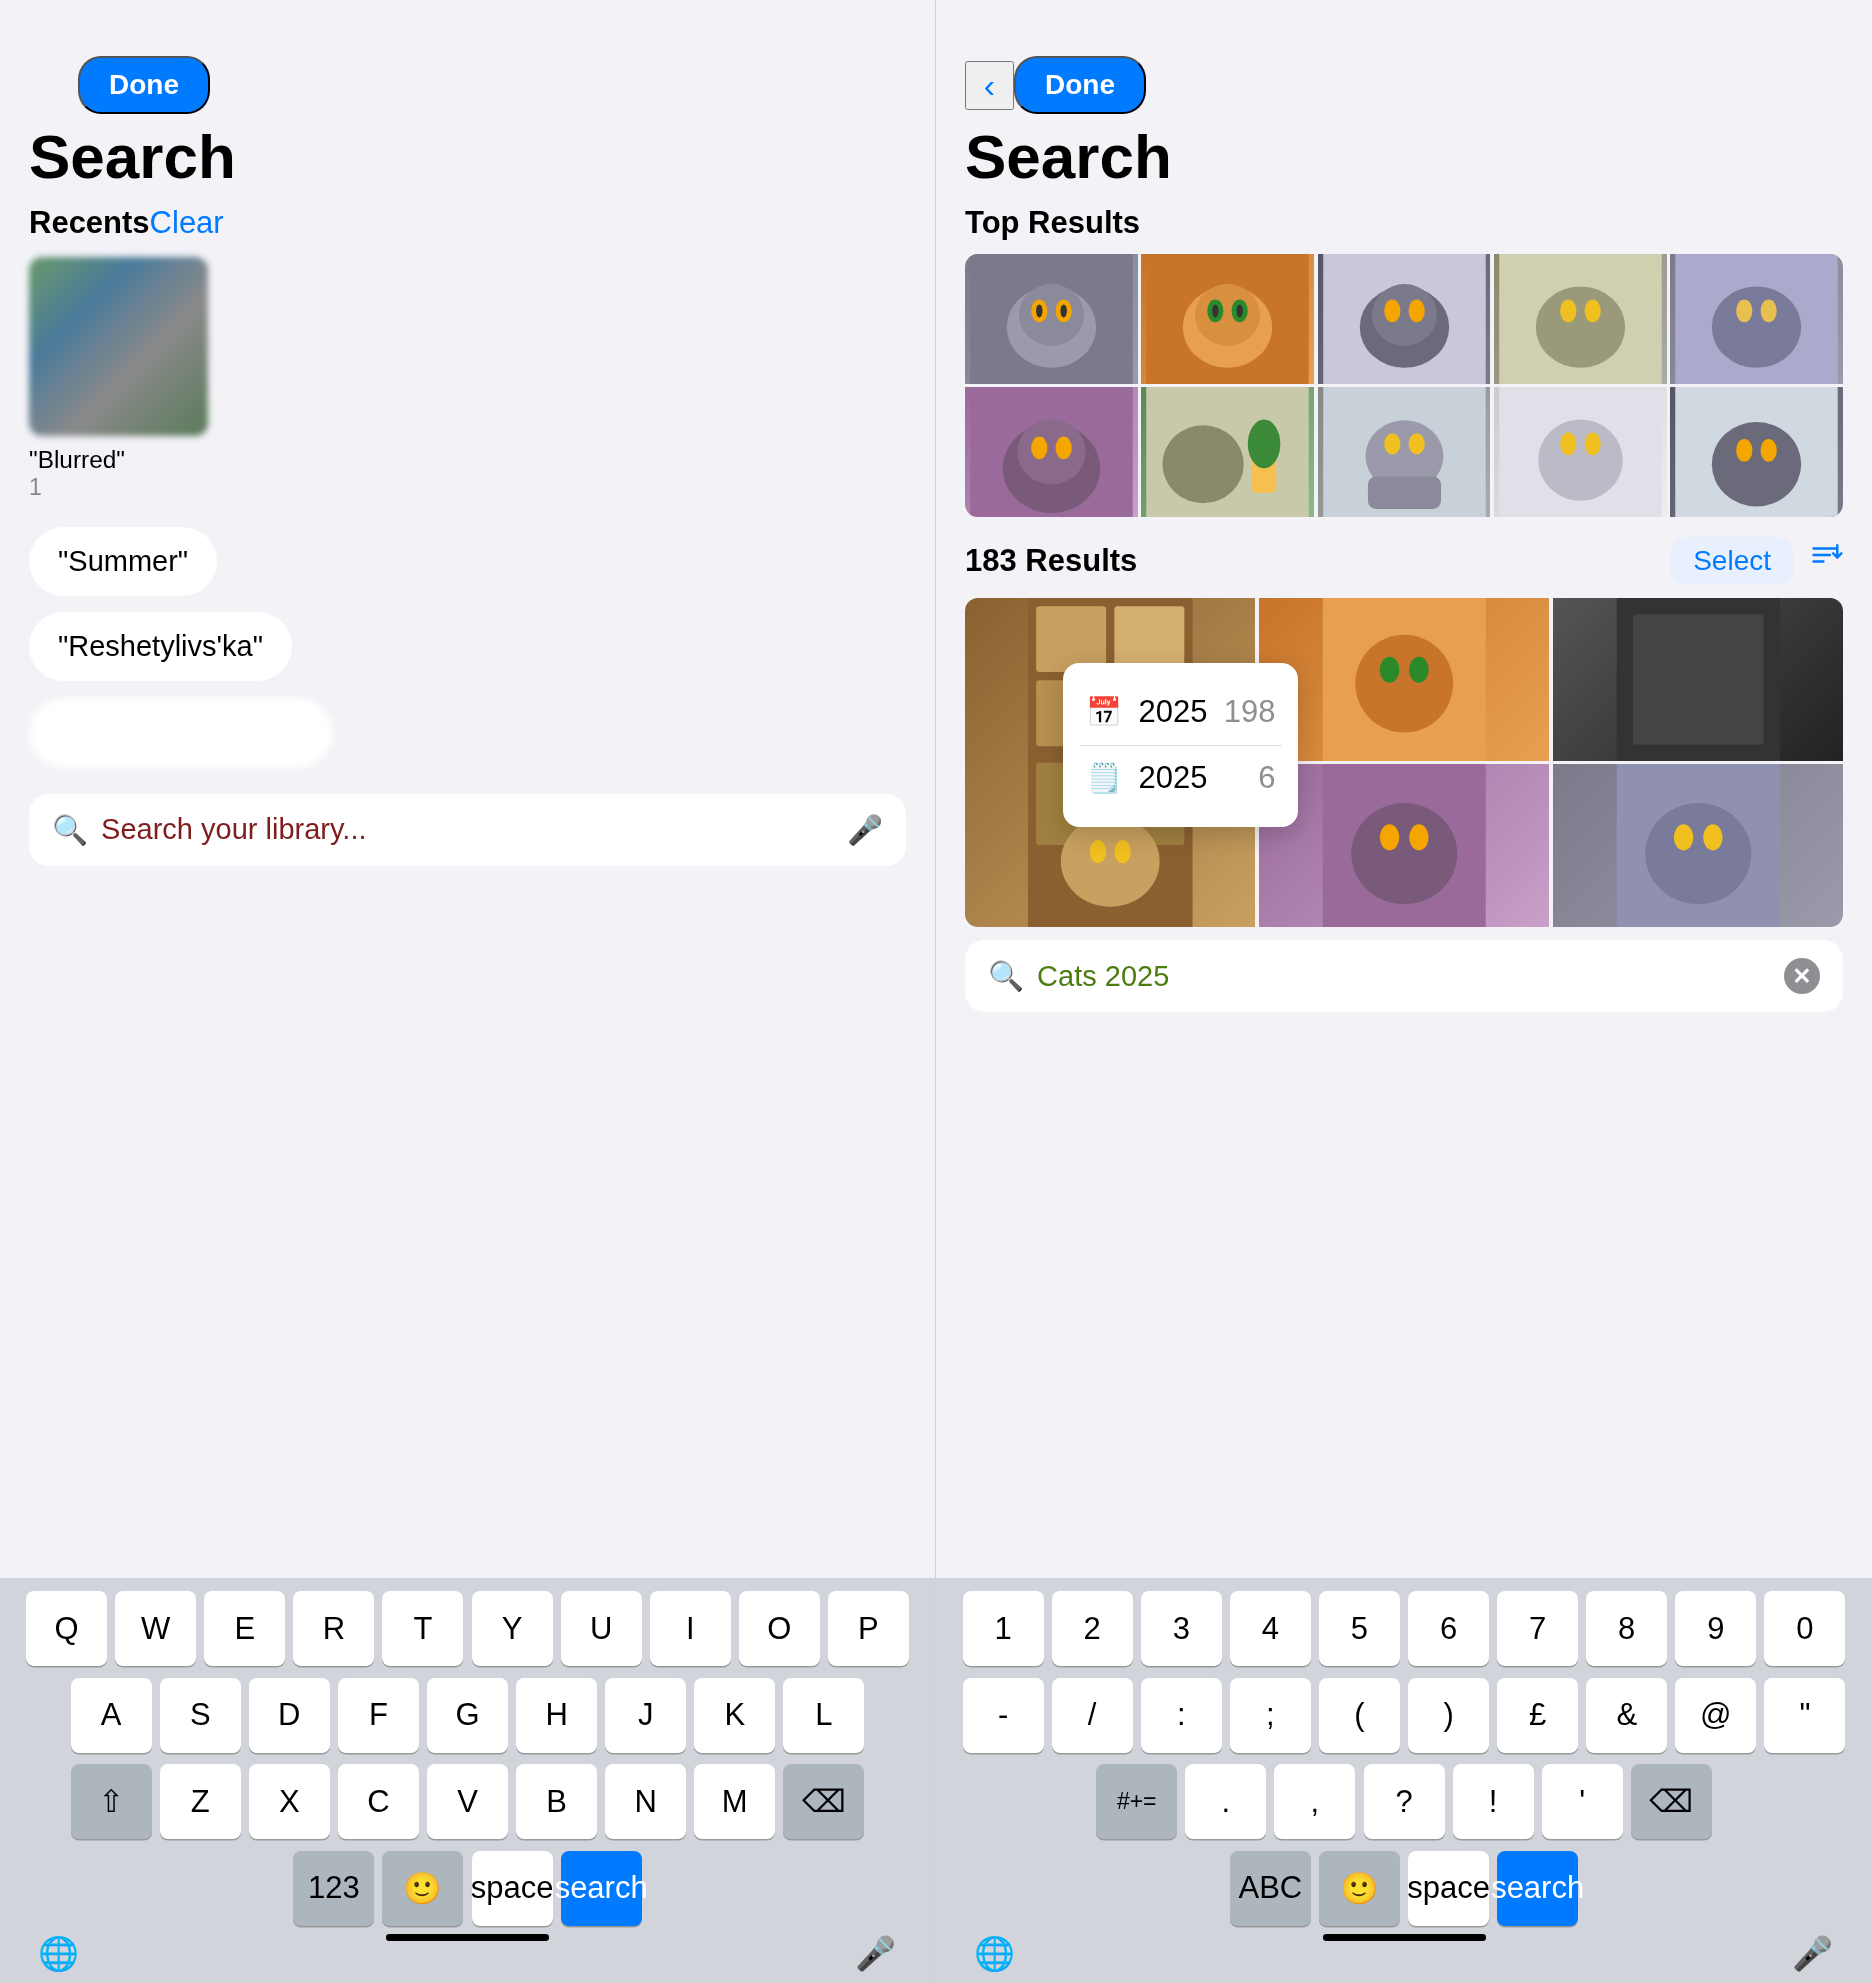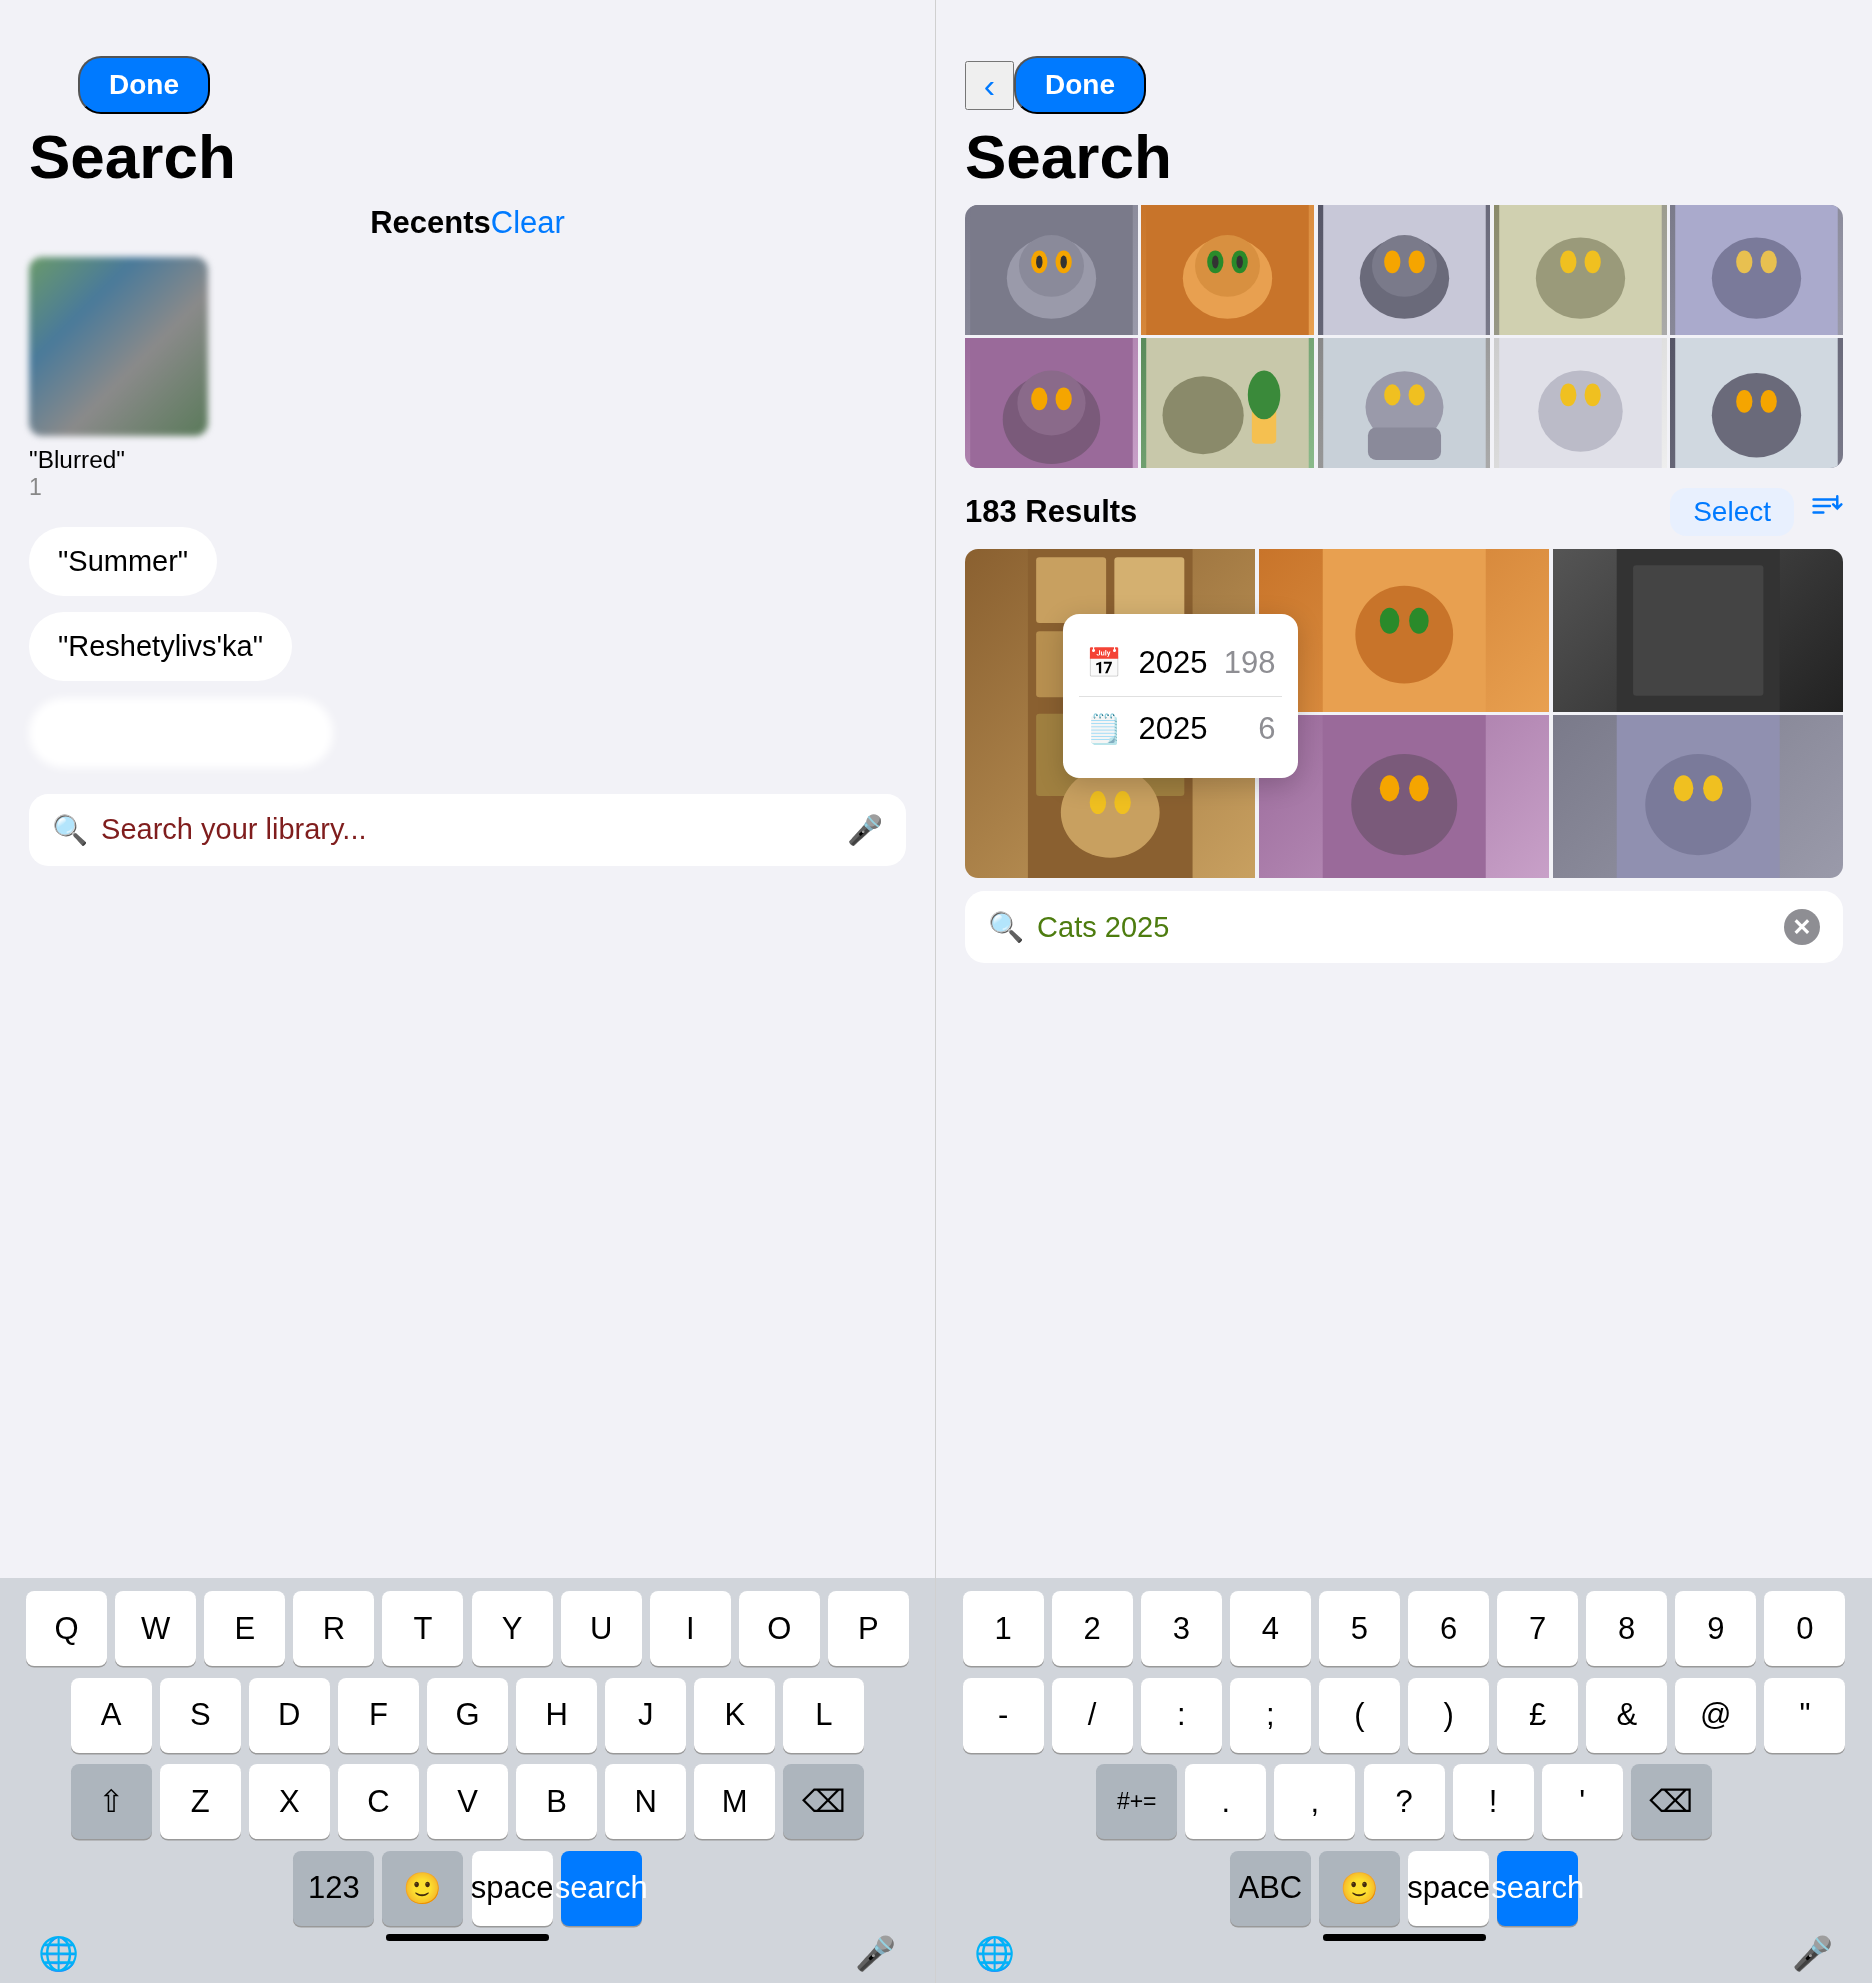--- a/index.html
+++ b/index.html
@@ -58,21 +58,21 @@
     .page-title {
       font-size: 62px;
       font-weight: 800;
       padding: 0 29px;
       margin-bottom: 13px;
     }
 
     
     .section-header {
       display: flex;
-      justify-content: center;
+      justify-content: flex-start;
       align-items: center;
       padding: 0 29px;
       margin-bottom: 16.3px;
     }
     .section-header .label {
       font-size: 31px;
       font-weight: 700;
     }
     .section-header .clear-btn {
       color: #007AFF;
@@ -468,20 +468,21 @@
   <div class="status-bar"></div>
 
   <div class="nav-bar">
     <button class="back-btn">‹</button>
     <button class="done-btn">Done</button>
   </div>
 
   <div class="page-title">Search</div>
 
   <div class="top-results-section">
+    <div class="top-results-label">Top Results</div>
     <div class="photo-grid-top">
       <div class="photo-cell cat-grey">
         <svg width="100%" height="100%" viewBox="0 0 200 160">
           <rect width="200" height="160" fill="#7a7a8a"></rect>
           <ellipse cx="100" cy="90" rx="55" ry="50" fill="#9a9aaa"></ellipse>
           <ellipse cx="100" cy="75" rx="40" ry="38" fill="#8a8a9a"></ellipse>
           <ellipse cx="85" cy="70" rx="10" ry="14" fill="#f5a500"></ellipse>
           <ellipse cx="115" cy="70" rx="10" ry="14" fill="#f5a500"></ellipse>
           <ellipse cx="85" cy="70" rx="4" ry="8" fill="#333"></ellipse>
           <ellipse cx="115" cy="70" rx="4" ry="8" fill="#333"></ellipse>

